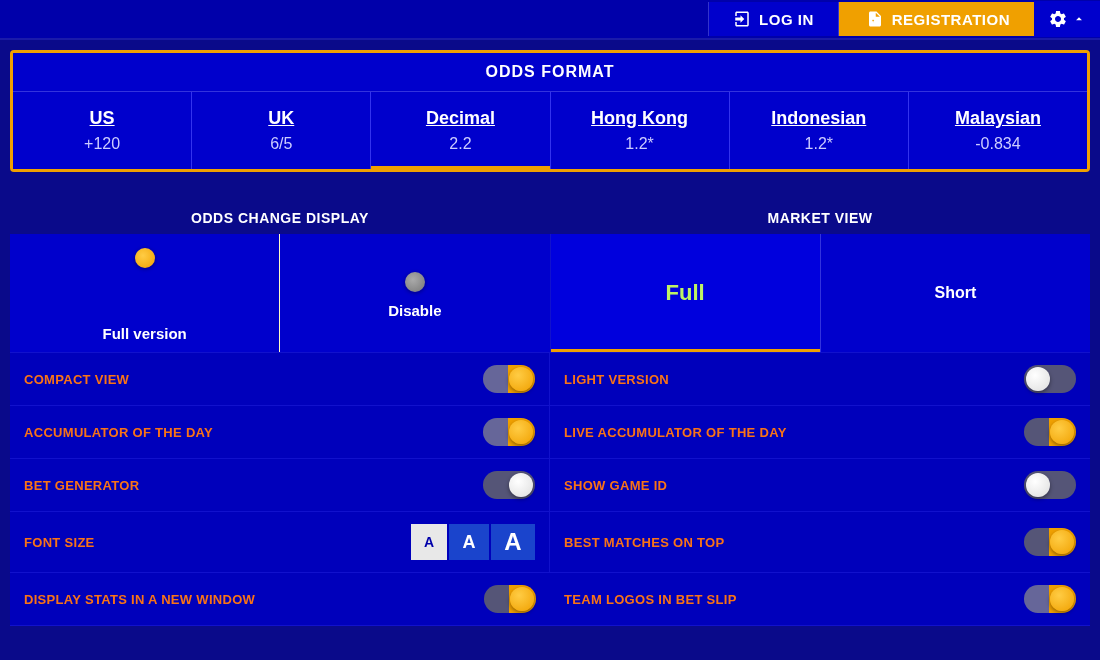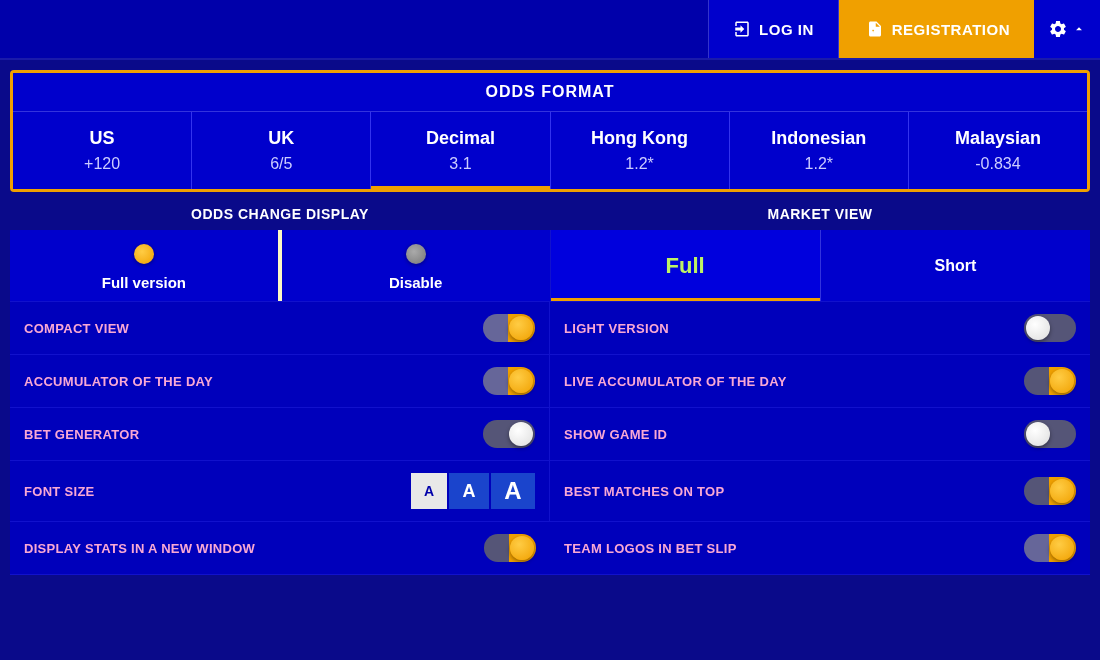--- a/index.html
+++ b/index.html
@@ -9,22 +9,23 @@
       width: 1100px;
       min-height: 660px;
       color: white;
       overflow-x: hidden;
     }
 
     
     .top-bar {
       display: flex;
       justify-content: flex-end;
+      align-items: center;
       background: #0000aa;
-      height: 60px;
+      height: 40px;
       border-bottom: 2px solid #1a1aaa;
     }
     .top-bar-left {
       flex: 1;
     }
     .top-bar-btn {
       display: flex;
       align-items: center;
       gap: 8px;
       padding: 8px 24px;
@@ -57,21 +58,21 @@
 
     
     .main {
       padding: 10px 10px;
     }
 
     
     .odds-format-panel {
       border: 3px solid #f0a000;
       border-radius: 4px;
-      margin-bottom: 4px;
+      margin-bottom: 28px;
       overflow: hidden;
     }
     .odds-format-title {
       background: #0000cc;
       text-align: center;
       padding: 10px;
       font-size: 16px;
       font-weight: bold;
       letter-spacing: 1px;
       color: white;
@@ -102,20 +103,21 @@
       bottom: 0;
       left: 0;
       right: 0;
       height: 3px;
       background: #f0a000;
     }
     .odds-option .format-name {
       font-size: 18px;
       font-weight: bold;
       color: white;
+      text-decoration: underline;
     }
     .odds-option .format-value {
       font-size: 16px;
       color: #ccccff;
       margin-top: 6px;
     }
 
     
     .two-col-header {
       display: flex;
@@ -214,21 +216,21 @@
       border-right: 1px solid #1111cc;
       min-height: 52px;
     }
     .setting-row:nth-child(even) {
       border-right: none;
     }
     .setting-label {
       font-size: 13px;
       font-weight: bold;
       letter-spacing: 0.3px;
-      color: #f9a8d4;
+      color: #f97316;
     }
 
     
     .toggle-switch {
       position: relative;
       width: 52px;
       height: 28px;
       cursor: pointer;
     }
     .toggle-track {
@@ -336,21 +338,21 @@
       <div class="odds-option">
         <span class="format-name">US</span>
         <span class="format-value">+120</span>
       </div>
       <div class="odds-option">
         <span class="format-name">UK</span>
         <span class="format-value">6/5</span>
       </div>
       <div class="odds-option active">
         <span class="format-name">Decimal</span>
-        <span class="format-value">3.1</span>
+        <span class="format-value">2.2</span>
       </div>
       <div class="odds-option">
         <span class="format-name">Hong Kong</span>
         <span class="format-value">1.2*</span>
       </div>
       <div class="odds-option">
         <span class="format-name">Indonesian</span>
         <span class="format-value">1.2*</span>
       </div>
       <div class="odds-option">
@@ -361,21 +363,21 @@
   </div>
 
   <div class="two-col-header">
     <div class="col-header">ODDS CHANGE DISPLAY</div>
     <div class="col-header">MARKET VIEW</div>
   </div>
 
   <div style="display:flex; border-bottom: 1px solid #1111cc;">
 
     <div style="flex:1; display:flex; background:#0000cc; border-right: 1px solid #1111cc;">
-      <div class="mv-option" style="border-right: 4px solid #fef9c3;">
+      <div class="mv-option" style="border-right: 1px solid #fef9c3; gap: 47px;">
         <div class="mv-option-radio orange"></div>
         <span>Full version</span>
       </div>
       <div class="mv-option">
         <div class="mv-option-radio gray"></div>
         <span>Disable</span>
       </div>
     </div>
 
     <div style="flex:1; display:flex; background:#0000cc;">

